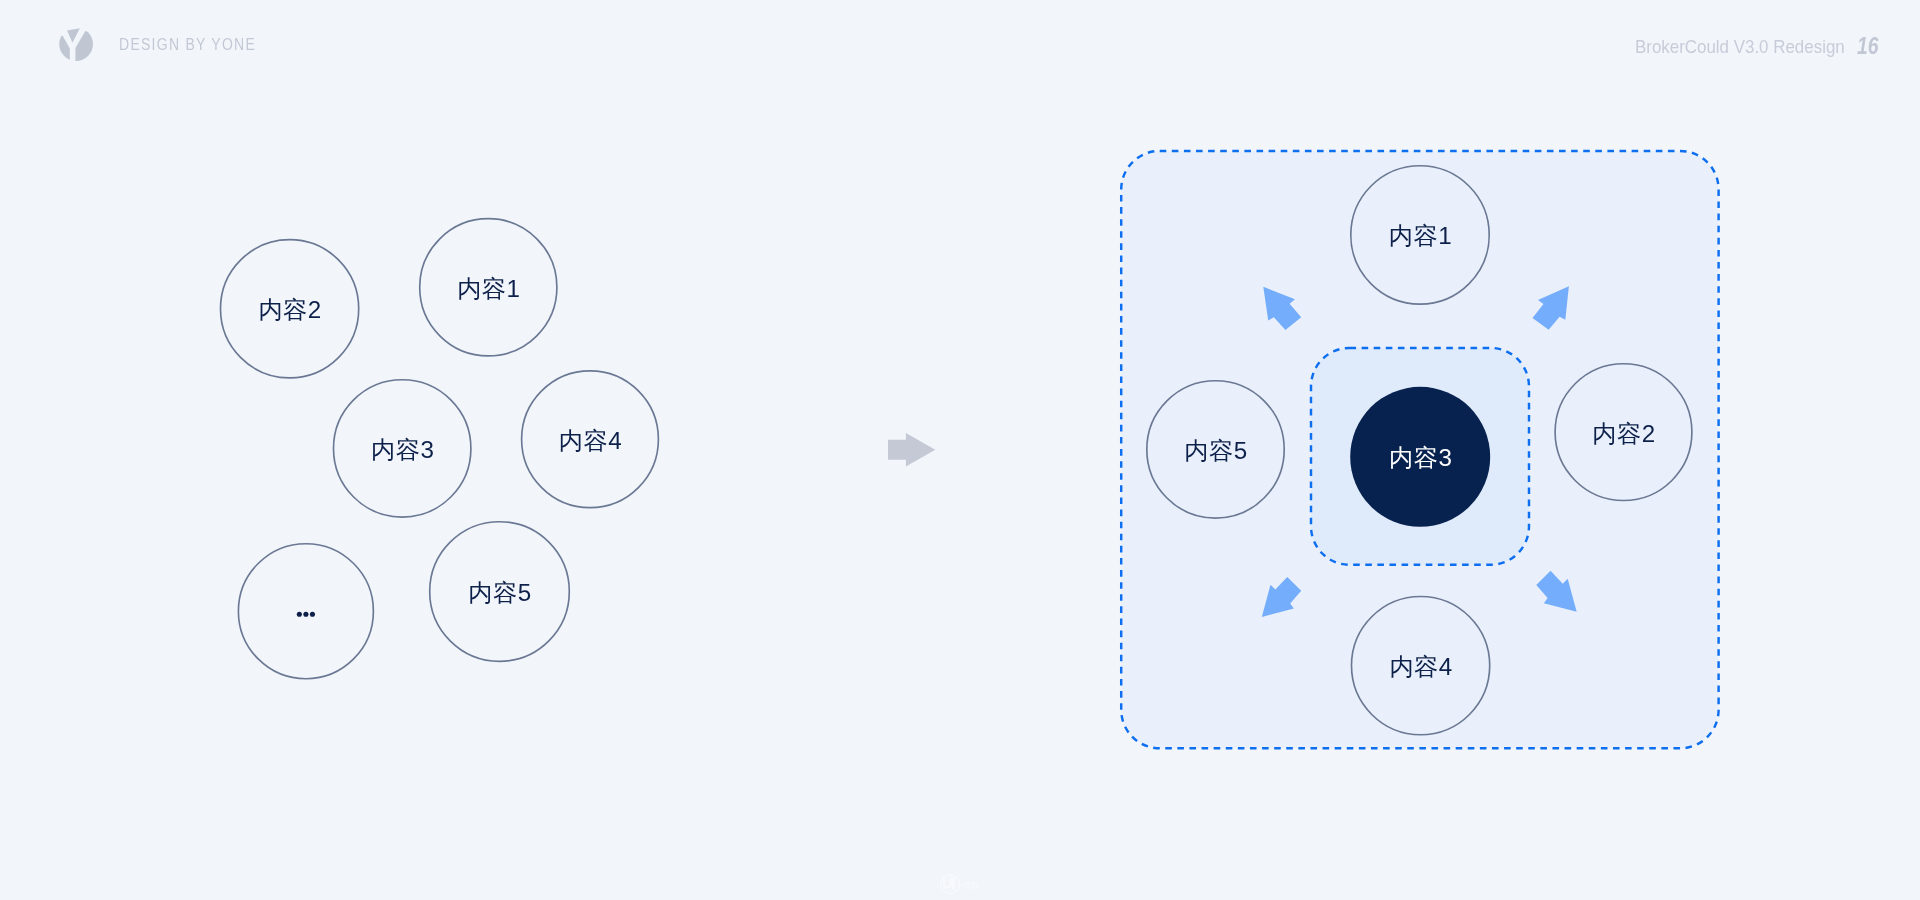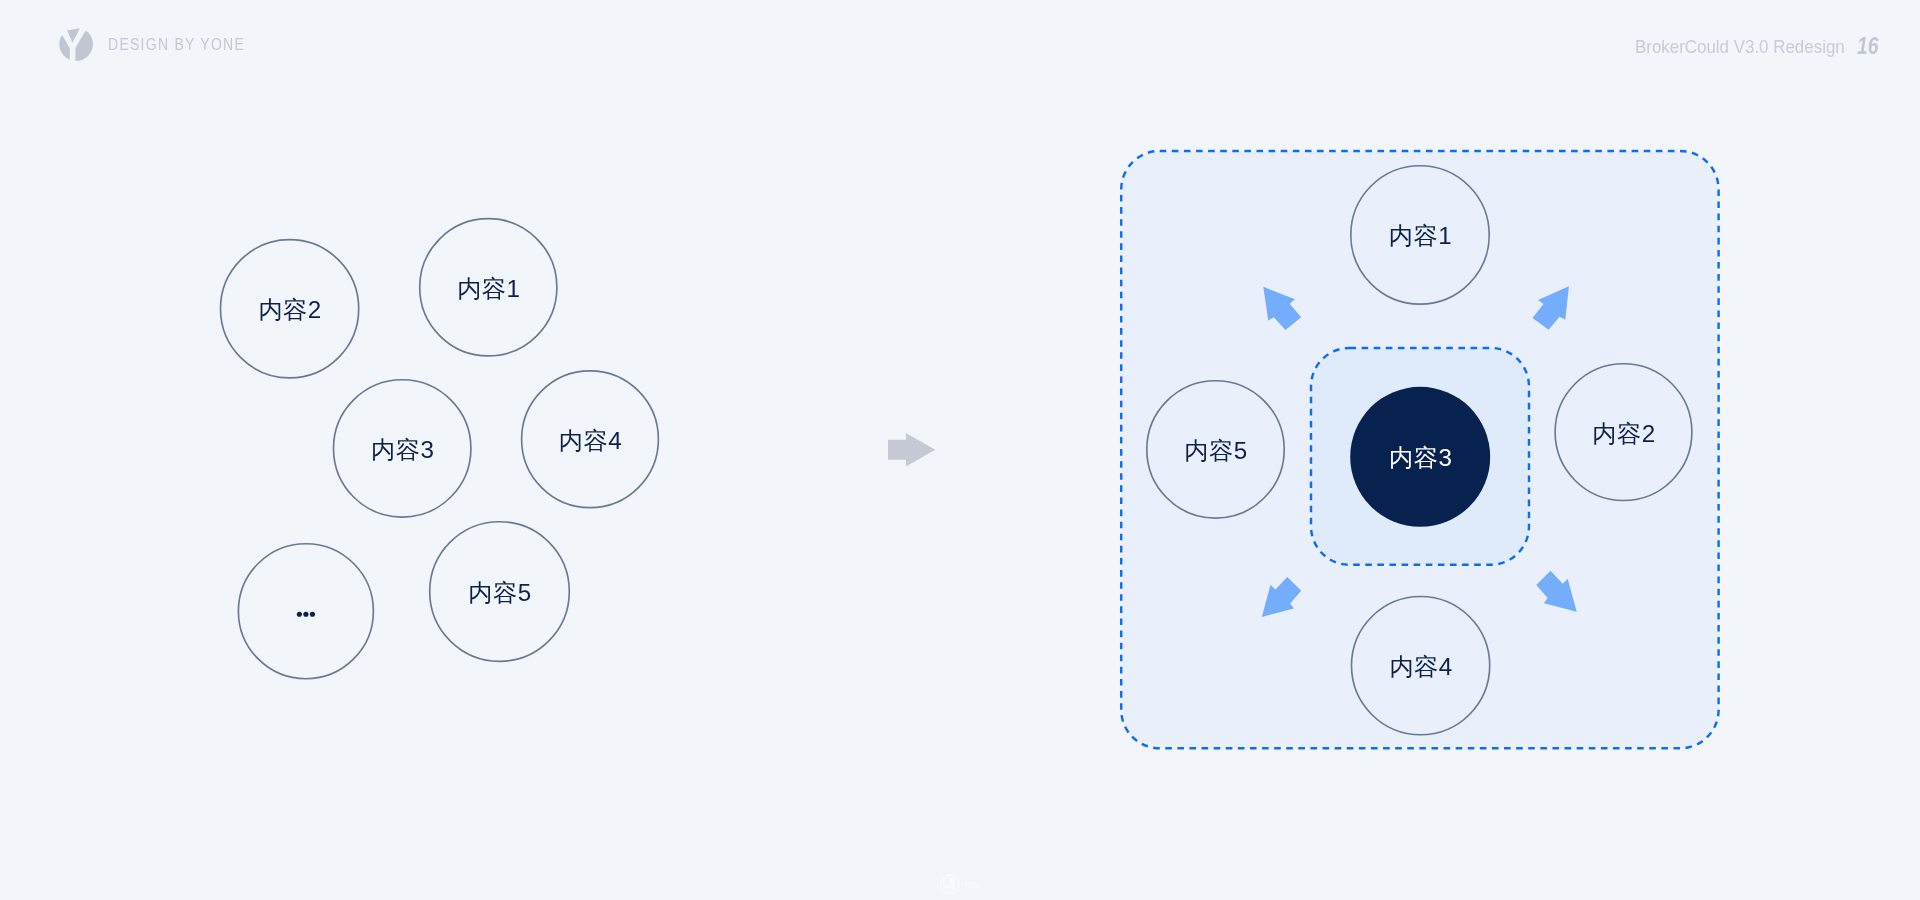--- a/index.html
+++ b/index.html
@@ -8,21 +8,21 @@
     width:1920px;height:900px;overflow:hidden;position:relative;
     background:#f2f6fb;
     font-family:"Liberation Sans", sans-serif;
     -webkit-font-smoothing:antialiased;
   }
   .slide{position:absolute;inset:0;}
 
   .stage{position:absolute;left:0;top:0;pointer-events:none;}
 
   
-  .hdr-left{position:absolute;left:57px;top:24px;display:flex;align-items:center;gap:11px;}
+  .hdr-left{position:absolute;left:57px;top:24px;display:flex;align-items:center;gap:22px;}
   .logo{display:block;width:40px;height:40px;line-height:0;}
   .logo-path{fill:#c0c6d2;}
   .brand-text{
     font-size:16px;letter-spacing:1.45px;color:#c3c8d5;
     font-weight:400;white-space:nowrap;
     transform-origin:left center;transform:translateY(1.3px) scaleX(.875);
   }
   .hdr-right{position:absolute;left:1634.8px;top:33.7px;display:flex;align-items:baseline;}
   .proj-title{
     font-size:18.1px;color:#c7ccd8;white-space:nowrap;

